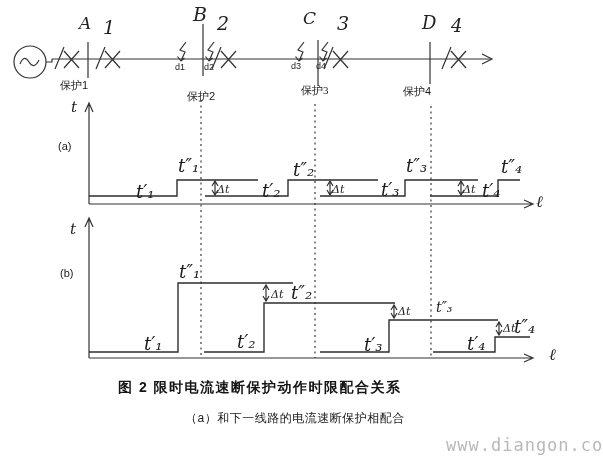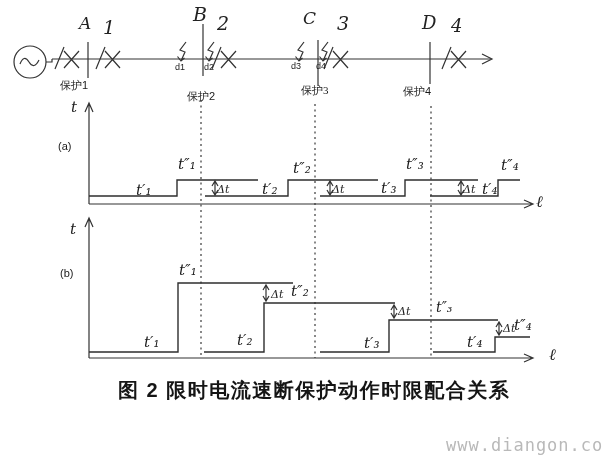--- a/index.html
+++ b/index.html
@@ -4,26 +4,26 @@
 <style>
   html,body{margin:0;padding:0;background:#fff;}
   #stage{position:relative;width:603px;height:463px;background:#fff;overflow:hidden;
          font-family:"Liberation Sans",sans-serif;}
   svg{position:absolute;left:0;top:0;}
   .s{stroke:#333;fill:none;stroke-width:1.2px;}
   .w{stroke:#2e2e2e;fill:none;stroke-width:1.4px;}
   .dash{stroke:#3a3a3a;fill:none;stroke-width:1.2px;stroke-dasharray:2 3.5;}
   .lb{position:absolute;line-height:1;white-space:nowrap;color:#222;}
   .hand{font-family:"DejaVu Serif",serif;font-style:italic;}
-  .tl{font-family:"DejaVu Serif",serif;font-style:italic;font-size:15px;color:#1d1d1d;}
+  .tl{font-family:"DejaVu Serif",serif;font-style:italic;font-size:18px;color:#1d1d1d;}
   .dt{font-family:"DejaVu Serif",serif;font-style:italic;font-size:11px;color:#1d1d1d;}
   .sm{font-size:9px;color:#222;}
   .cn{font-size:11px;color:#1a1a1a;}
   .paren{font-size:11px;color:#1a1a1a;}
-  .title{font-size:20px;font-weight:bold;letter-spacing:1.5px;color:#151515;}
+  .title{font-size:14px;font-weight:bold;letter-spacing:1.5px;color:#151515;}
   .cap{font-size:12px;letter-spacing:0.5px;color:#1a1a1a;}
   .wm{font-family:"DejaVu Sans Mono",monospace;font-size:17px;letter-spacing:1px;color:#b9b9b9;}
   .cursor{display:inline-block;width:2px;height:14px;background:#111;vertical-align:-2px;margin:0 0 0 1px;}
 </style>
 </head>
 <body>
 
 <div id="stage">
 
   <svg width="603" height="463" viewBox="0 0 603 463">
@@ -141,15 +141,16 @@
   <span class="lb tl" style="left:291px;top:284px;">t″₂</span>
   <span class="lb tl" style="left:364px;top:336px;">t′₃</span>
   <span class="lb dt" style="left:398px;top:306px;">Δt</span>
   <span class="lb tl" style="left:436px;top:300px;font-size:14px;">t″₃</span>
   <span class="lb tl" style="left:467px;top:335px;">t′₄</span>
   <span class="lb dt" style="left:503px;top:323px;">Δt</span>
   <span class="lb tl" style="left:514px;top:318px;">t″₄</span>
   <span class="lb hand" style="left:549px;top:347px;font-size:16px;">ℓ</span>
 
   <div class="lb title" style="left:118px;top:380px;">图 2  限时电流速断保护动作时限配合关系</div>
+  <div class="lb cap" style="left:185px;top:412px;">（a）和下一线路的电流速断保护相配合</div>
   <div class="lb wm" style="left:446px;top:437px;">www.diangon.com</div>
 
 </div>
 
 </body></html>

